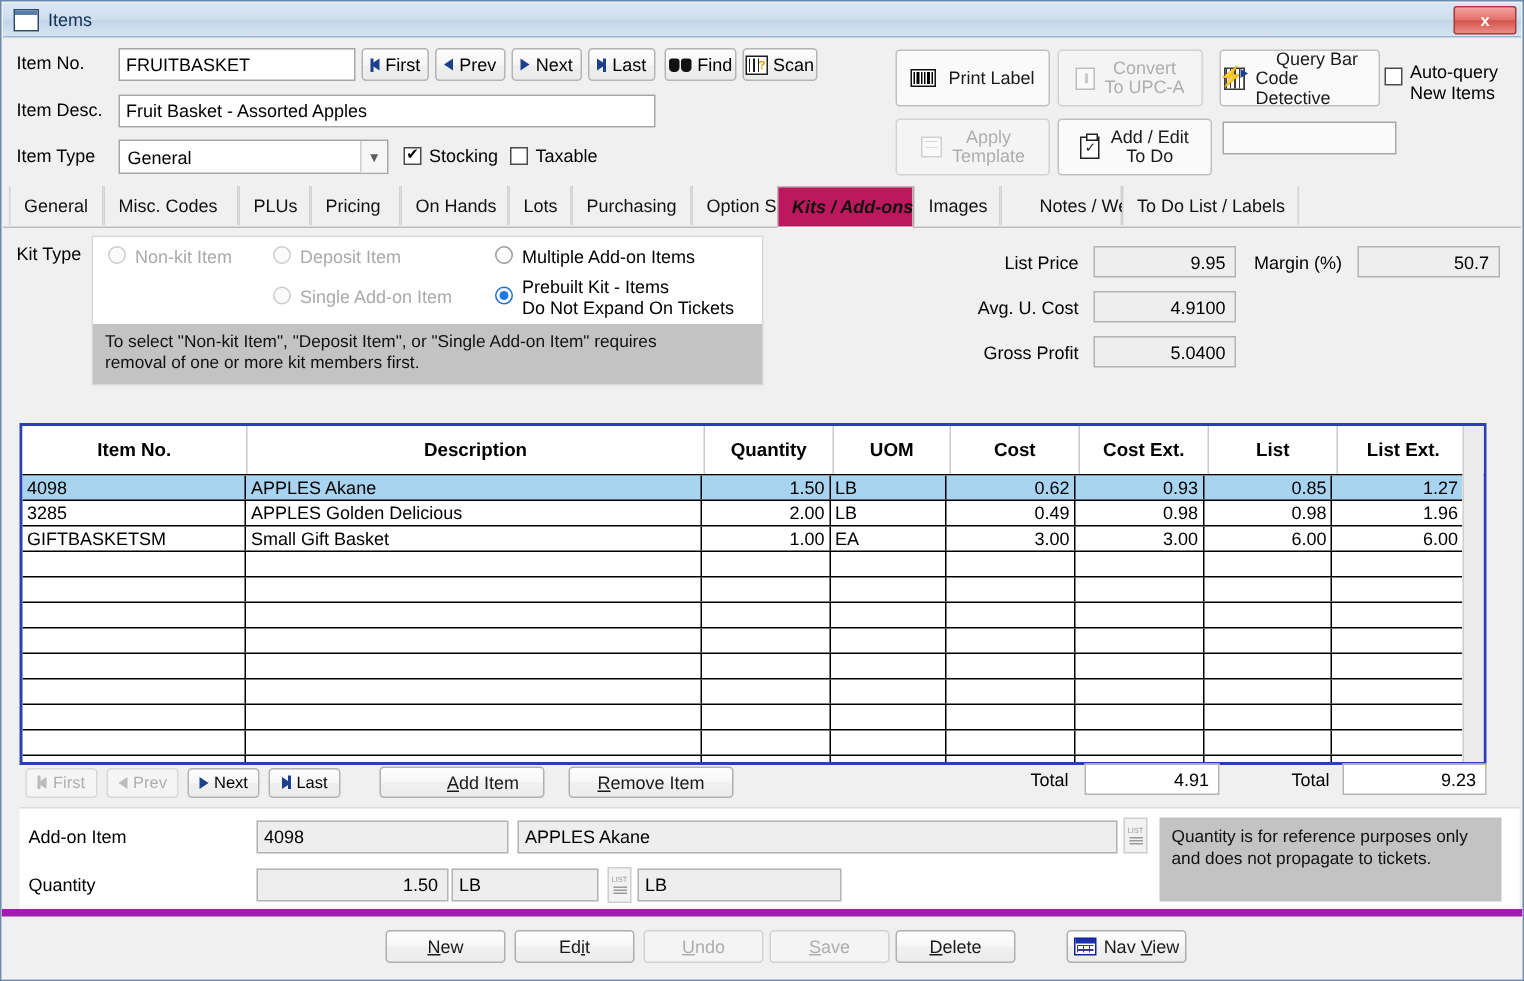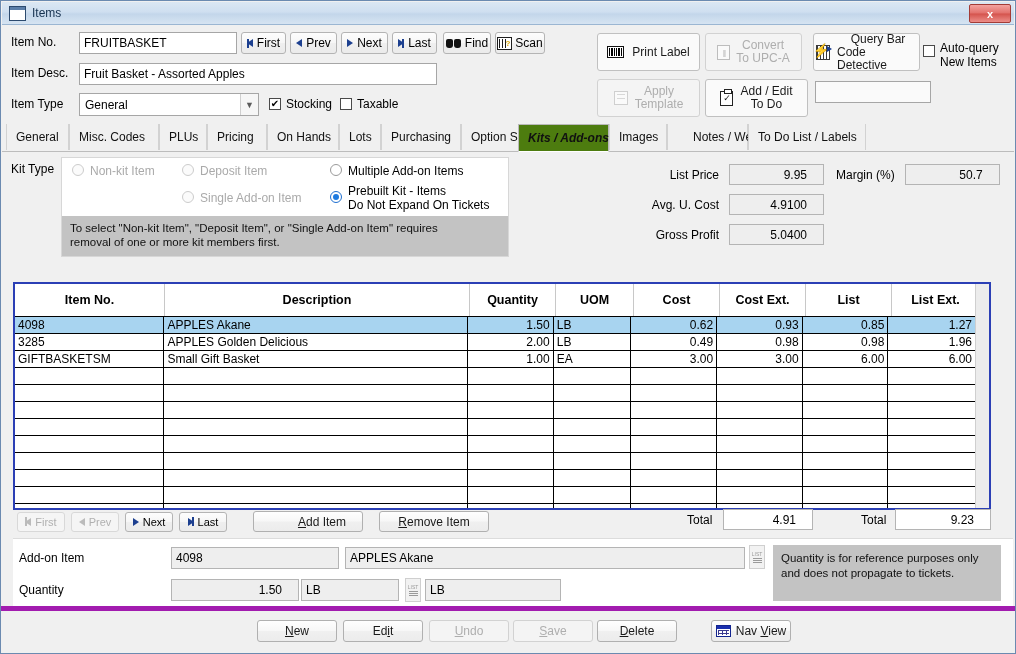--- a/index.html
+++ b/index.html
@@ -52,21 +52,21 @@
 
   
   .lbl { font-size: 12px; color: #000; }
   .txtbox {
     background: #ffffff; border: 1px solid #a6a6a6;
     box-sizing: border-box; font-family: "Liberation Sans", sans-serif;
     font-size: 12px; color: #000; padding: 0 4px;
     display: flex; align-items: center;
   }
   .txtbox.ro { background: #eeeeee; border: 1px solid #b4b4b4; }
-  .txtbox.num { justify-content: flex-end; padding-right: 16px; }
+  .txtbox.num { justify-content: flex-end; padding-right: 6px; }
 
   .btn {
     background: linear-gradient(to bottom,#fefefe 0%, #f7f7f7 48%, #f0f0f0 52%, #ececec 100%);
     border: 1px solid #b0b0b0; border-radius: 3px;
     font-size: 12px; color: #1a1a1a; cursor: pointer;
     display: flex; align-items: center; justify-content: center;
     box-sizing: border-box;
   }
   .btn.flat {
     background: #fafafa; border:1px solid #c0c0c0;
@@ -105,21 +105,21 @@
     border-bottom:1px solid #bcbcbc; background:#f0f0f0;
   }
   .tab{
     position:absolute; top:0; height:26px; line-height:26px;
     padding:0 9px; font-size:12px; color:#111;
     border-left:1px solid #d2d2d2; border-right:1px solid #d2d2d2;
     box-sizing:border-box; cursor:pointer; white-space:nowrap;
     background:#f0f0f0;
   }
   .tab.active{
-    background:#4d7c0f; border:1px solid #b9b9b9; border-bottom:1px solid #ffffff;
+    background:#be185d; border:1px solid #b9b9b9; border-bottom:1px solid #ffffff;
     font-weight:bold; font-style:italic; height:28px; line-height:27px; top:0;
     z-index:3;
   }
 
   
   .kitpanel{
     position:absolute; left:60px; top:156px; width:448px; height:100px;
     background:#ffffff; border:1px solid #d7d7d7; box-sizing:border-box;
   }
   .notebox{

